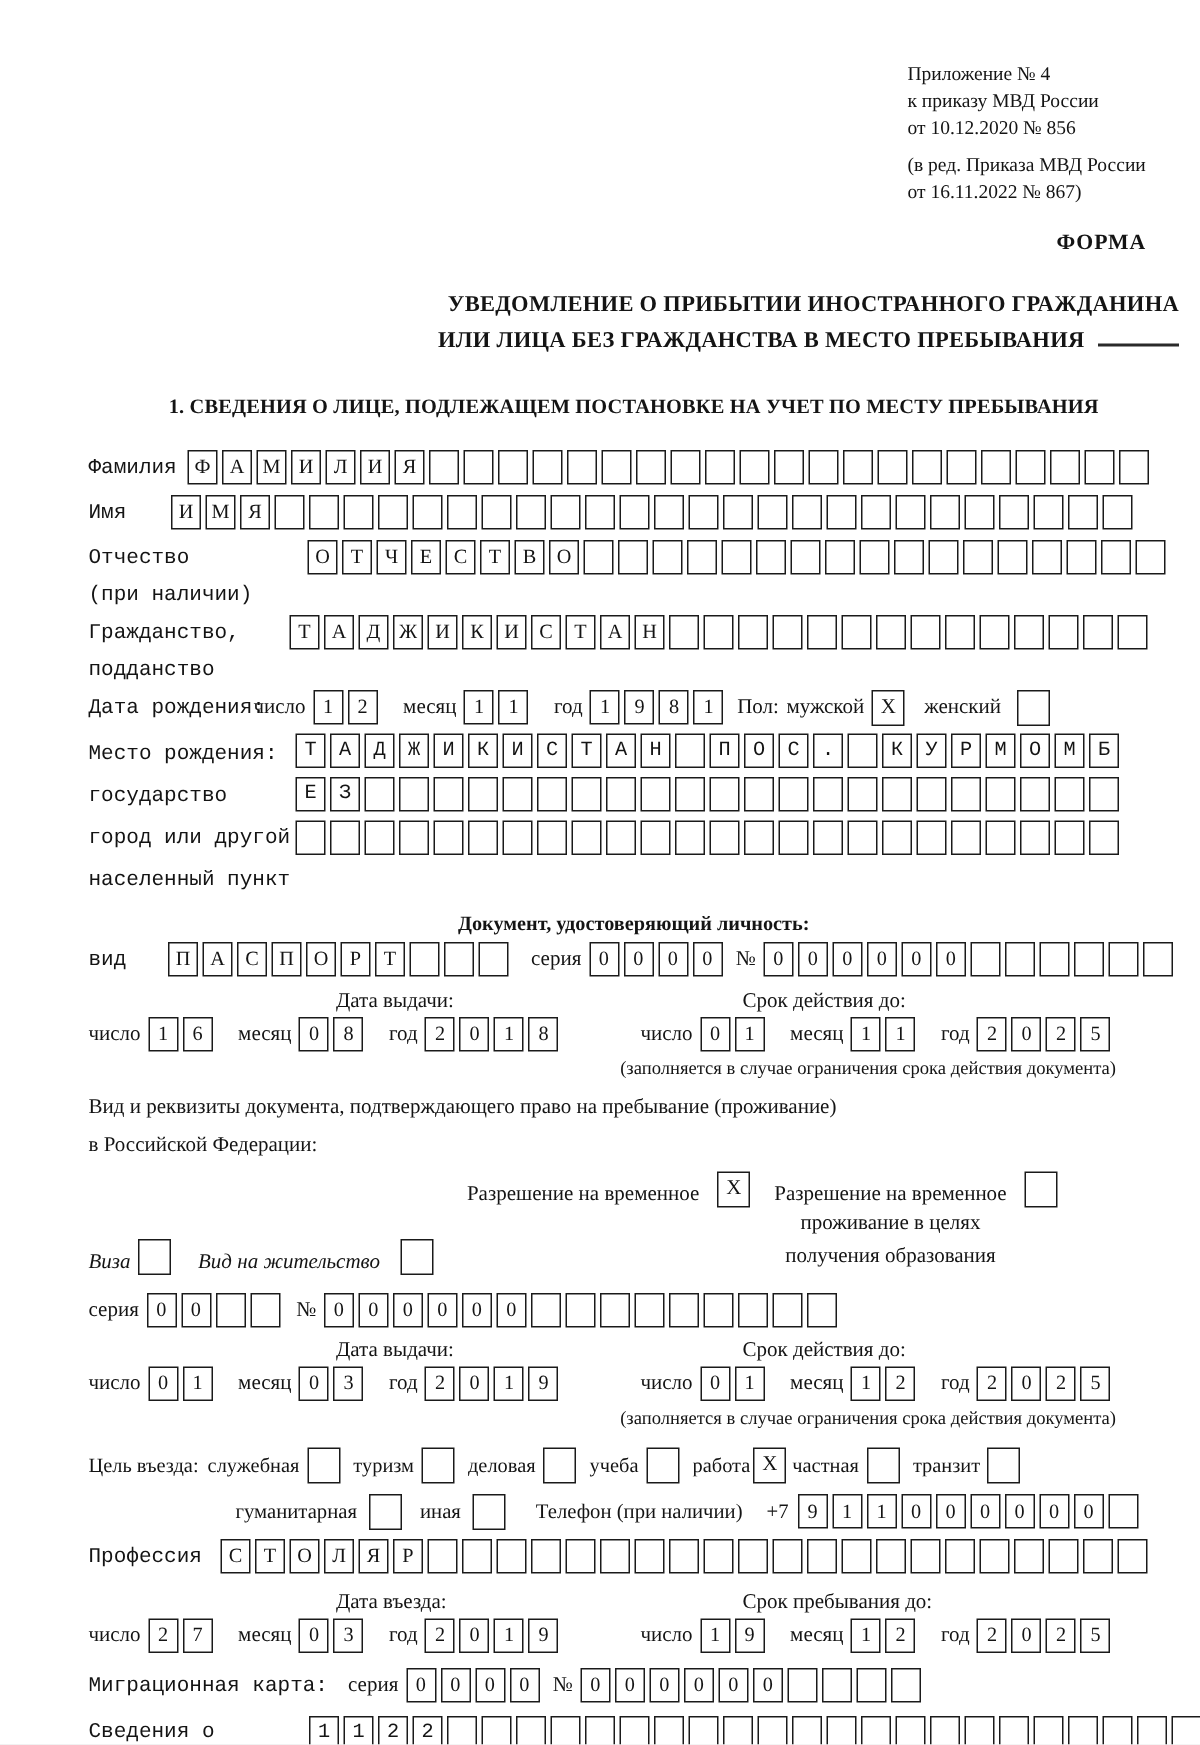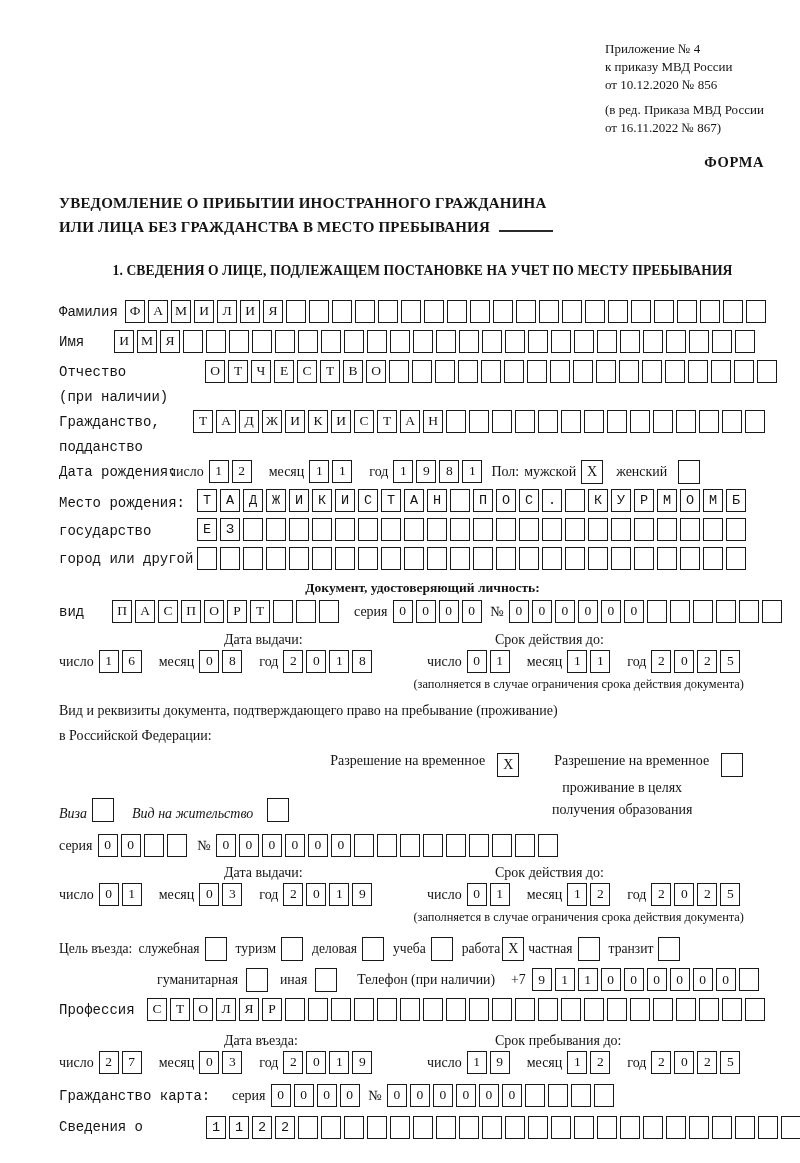--- a/index.html
+++ b/index.html
@@ -6,21 +6,21 @@
   .page {
     position:relative; box-sizing:border-box;
     width:800px; height:1163px; margin:0 auto;
     background:#ffffff; color:#141414;
     font-family:"Liberation Serif", serif;
     padding:40px 14px 0 59px; overflow:hidden;
   }
   .appendix { margin-left:546px; font-size:13px; line-height:1.4; }
   .appendix .gap { margin-top:6px; }
   .forma { text-align:right; padding-right:22px; font-weight:bold; font-size:14.5px; margin-top:17px; letter-spacing:0.6px; }
-  .title { text-align:left; font-weight:bold; font-size:15px; margin-top:20px; line-height:1.6; letter-spacing:0.2px; }
+  .title { text-align:right; font-weight:bold; font-size:15px; margin-top:20px; line-height:1.6; letter-spacing:0.2px; }
   .blank { display:inline-block; width:54px; border-bottom:2px solid #2a2a2a; margin-left:9px; }
   .sec-heading { font-weight:bold; font-size:13.6px; margin-top:24px; text-align:center; white-space:nowrap; letter-spacing:0.1px; }
 
   .row { display:flex; align-items:flex-start; margin-top:5px; white-space:nowrap; }
   .lbl { font-size:14px; line-height:25px; flex:none;font-family:Liberation Mono, monospace; }
   .lbl-stack { display:flex; flex-direction:column; font-size:14px; line-height:25px; flex:none;font-family:Liberation Mono, monospace; }
   .cells { display:flex; flex:none; }
   .cell { box-sizing:border-box; width:20px; height:23px; border:1.5px solid #1a1a1a; margin-right:3px;
           display:flex; align-items:center; justify-content:center; font-size:13.5px; flex:none; background:#fff; }
   .checkbox { box-sizing:border-box; width:22px; height:24px; border:1.5px solid #1a1a1a;
@@ -38,21 +38,21 @@
   .dword { font-size:14px; line-height:24px; margin-right:5px; flex:none; }
   .grp { margin-right:14px; }
   .limit-note { font-size:12.4px; margin-top:3px; text-align:right; padding-right:42px; }
 
   .intro { font-size:14px; margin-top:11px; }
   .intro2 { font-size:14px; margin-top:9px; }
 
   .opt-row { display:flex; margin-top:9px; font-size:14px; white-space:nowrap; }
   .opt-pair { display:flex; align-items:flex-end;font-style:italic; }
   .opt-col { display:flex; flex-direction:column; }
-  .opt-first { display:flex; align-items:flex-start;margin-left:19px; }
+  .opt-first { display:flex; align-items:flex-end; }
   .opt-center { text-align:center; line-height:1.6; }
 
   .purpose-row { display:flex; align-items:center; margin-top:12px; font-size:13.6px; white-space:nowrap; }
   .purpose-row .checkbox { margin-left:5px; margin-right:9px; }
   .phone-row { display:flex; align-items:center; margin-top:7px; font-size:13.8px; white-space:nowrap; }
 
   .reps { display:flex; margin-top:7px; }
   .reps-label { width:147px; }
   .reps-rows .cells { margin-bottom:8px; }
 </style>
@@ -238,20 +238,21 @@
     <span class="checkbox">X</span>
     <span class="dword" style="margin-left:13px">женский</span>
     <span class="checkbox" style="margin-left:6px"></span>
   </div>
 
   <div class="row" style="margin-top:4px">
     <span class="lbl-stack" style="width:138px; line-height:28px;">
       <span>Место рождения:</span>
       <span>государство</span>
       <span>город или другой</span>
+      <span>населенный пункт</span>
     </span>
     <span class="lbl-stack">
       <span class="cells" style="margin-bottom:6px">
           <span class="cell">Т</span>
           <span class="cell">А</span>
           <span class="cell">Д</span>
           <span class="cell">Ж</span>
           <span class="cell">И</span>
           <span class="cell">К</span>
           <span class="cell">И</span>
@@ -633,21 +634,21 @@
             <span class="cell">2</span>
             <span class="cell">0</span>
             <span class="cell">2</span>
             <span class="cell">5</span>
           </span>
       </div>
     </div>
   </div>
 
   <div class="row" style="margin-top:9px">
-    <span class="lbl" style="width:173px">Гражданство карта:</span>
+    <span class="lbl" style="width:173px">Миграционная карта:</span>
     <span class="dword">серия</span>
     <span class="cells" style="margin-right:6px">
         <span class="cell">0</span>
         <span class="cell">0</span>
         <span class="cell">0</span>
         <span class="cell">0</span>
       </span>
     <span class="dword">№</span>
     <span class="cells">
         <span class="cell">0</span>

